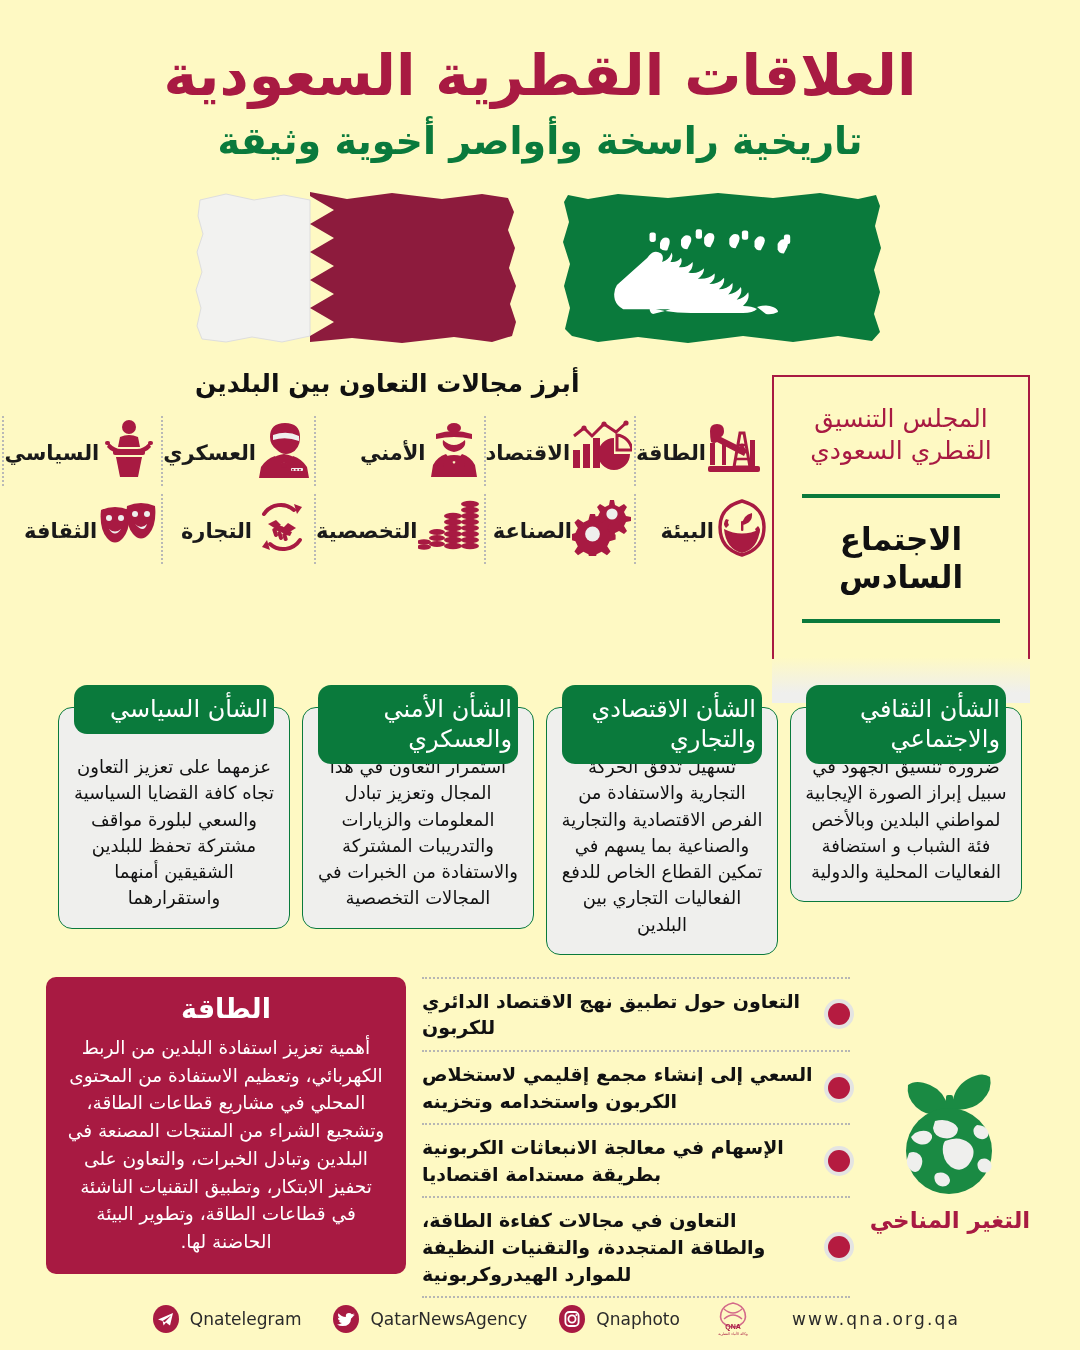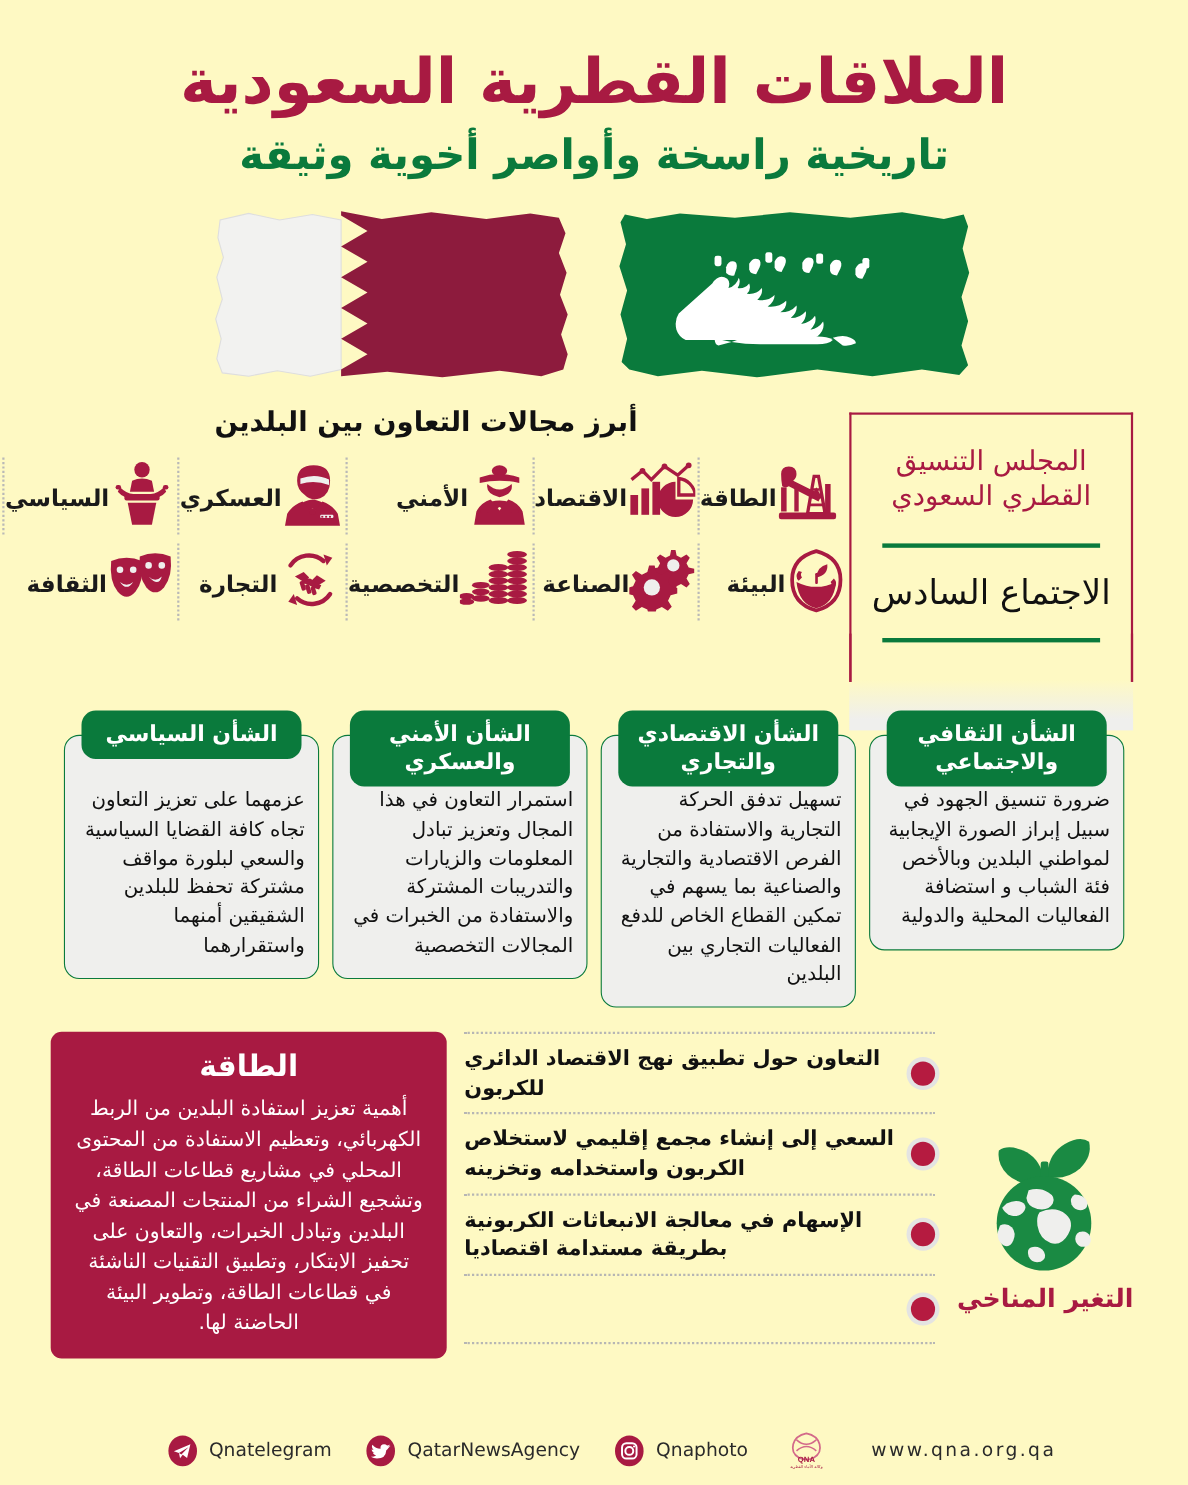--- a/index.html
+++ b/index.html
@@ -96,46 +96,47 @@
     background: #a81a42;
   }
   .council-line-l { left: -2px; }
   .council-line-r { right: -2px; }
   .council-title {
     font-size: 25px; font-weight: 400; color: #a81a42; line-height: 1.3;
   }
   .council-rule { height: 4px; background: #0a7a3c; margin: 26px 12px 22px; }
   .council-rule.bottom { margin: 22px 12px 6px; }
   .council-meeting {
-    font-size: 31px; font-weight: 400; color: #111; line-height: 1.25;
+    font-size: 31px; font-weight: 700; color: #111; line-height: 1.25;
   }
 
   
   .cards {
     margin-top: 26px;
     display: flex; flex-direction: row-reverse;
     justify-content: center; gap: 12px;
     padding: 0 46px; direction: rtl;
   }
   .card { width: 232px; position: relative; padding-top: 22px; }
   .card-body {
     border: 1.6px solid #0a7a3c;
     border-radius: 14px;
     background: #efefed;
     padding: 46px 12px 16px;
     min-height: 190px;
+    text-align: center;
   }
   .card-tab {
     position: absolute;
     top: 0; left: 16px; right: 16px;
     background: #0a7a3c;
     border-radius: 13px;
     padding: 9px 6px 10px;
-    text-align: center;
-    color: #fff; font-size: 20px; font-weight: 700; line-height: 1.25;
+    text-align: right;
+    color: #fff; font-size: 24px; font-weight: 400; line-height: 1.25;
     z-index: 2;
   }
   .card-text {
     font-size: 18px; color: #111; line-height: 1.46; font-weight: 500;
   }
 
   
   .bottom {
     margin-top: 22px;
     display: flex; flex-direction: row-reverse;
@@ -522,20 +523,21 @@
       <div class="bullet-row">
         <span class="bullet-dot"></span>
         <span class="bullet-text">السعي إلى إنشاء مجمع إقليمي لاستخلاص الكربون واستخدامه وتخزينه</span>
       </div>
       <div class="bullet-row">
         <span class="bullet-dot"></span>
         <span class="bullet-text">الإسهام في معالجة الانبعاثات الكربونية بطريقة مستدامة اقتصاديا</span>
       </div>
       <div class="bullet-row">
         <span class="bullet-dot"></span>
+        <span class="bullet-text">التعاون في مجالات كفاءة الطاقة، والطاقة المتجددة، والتقنيات النظيفة للموارد الهيدروكربونية</span>
       </div>
     </div>
 
     <div class="climate-col">
       <div class="climate-icon">
         <svg width="130" height="136" viewBox="0 0 130 136" xmlns="http://www.w3.org/2000/svg">
           <g fill="#1a8a43">
             <path d="M63,46 q-4,-16 -18,-22 q-14,-6 -22,0 q-2,12 8,22 q11,10 28,8 Z"></path>
             <path d="M67,44 q2,-18 16,-26 q14,-8 22,-2 q3,13 -8,24 q-12,11 -30,8 Z"></path>
             <rect x="61" y="34" width="7" height="22" rx="2"></rect>

